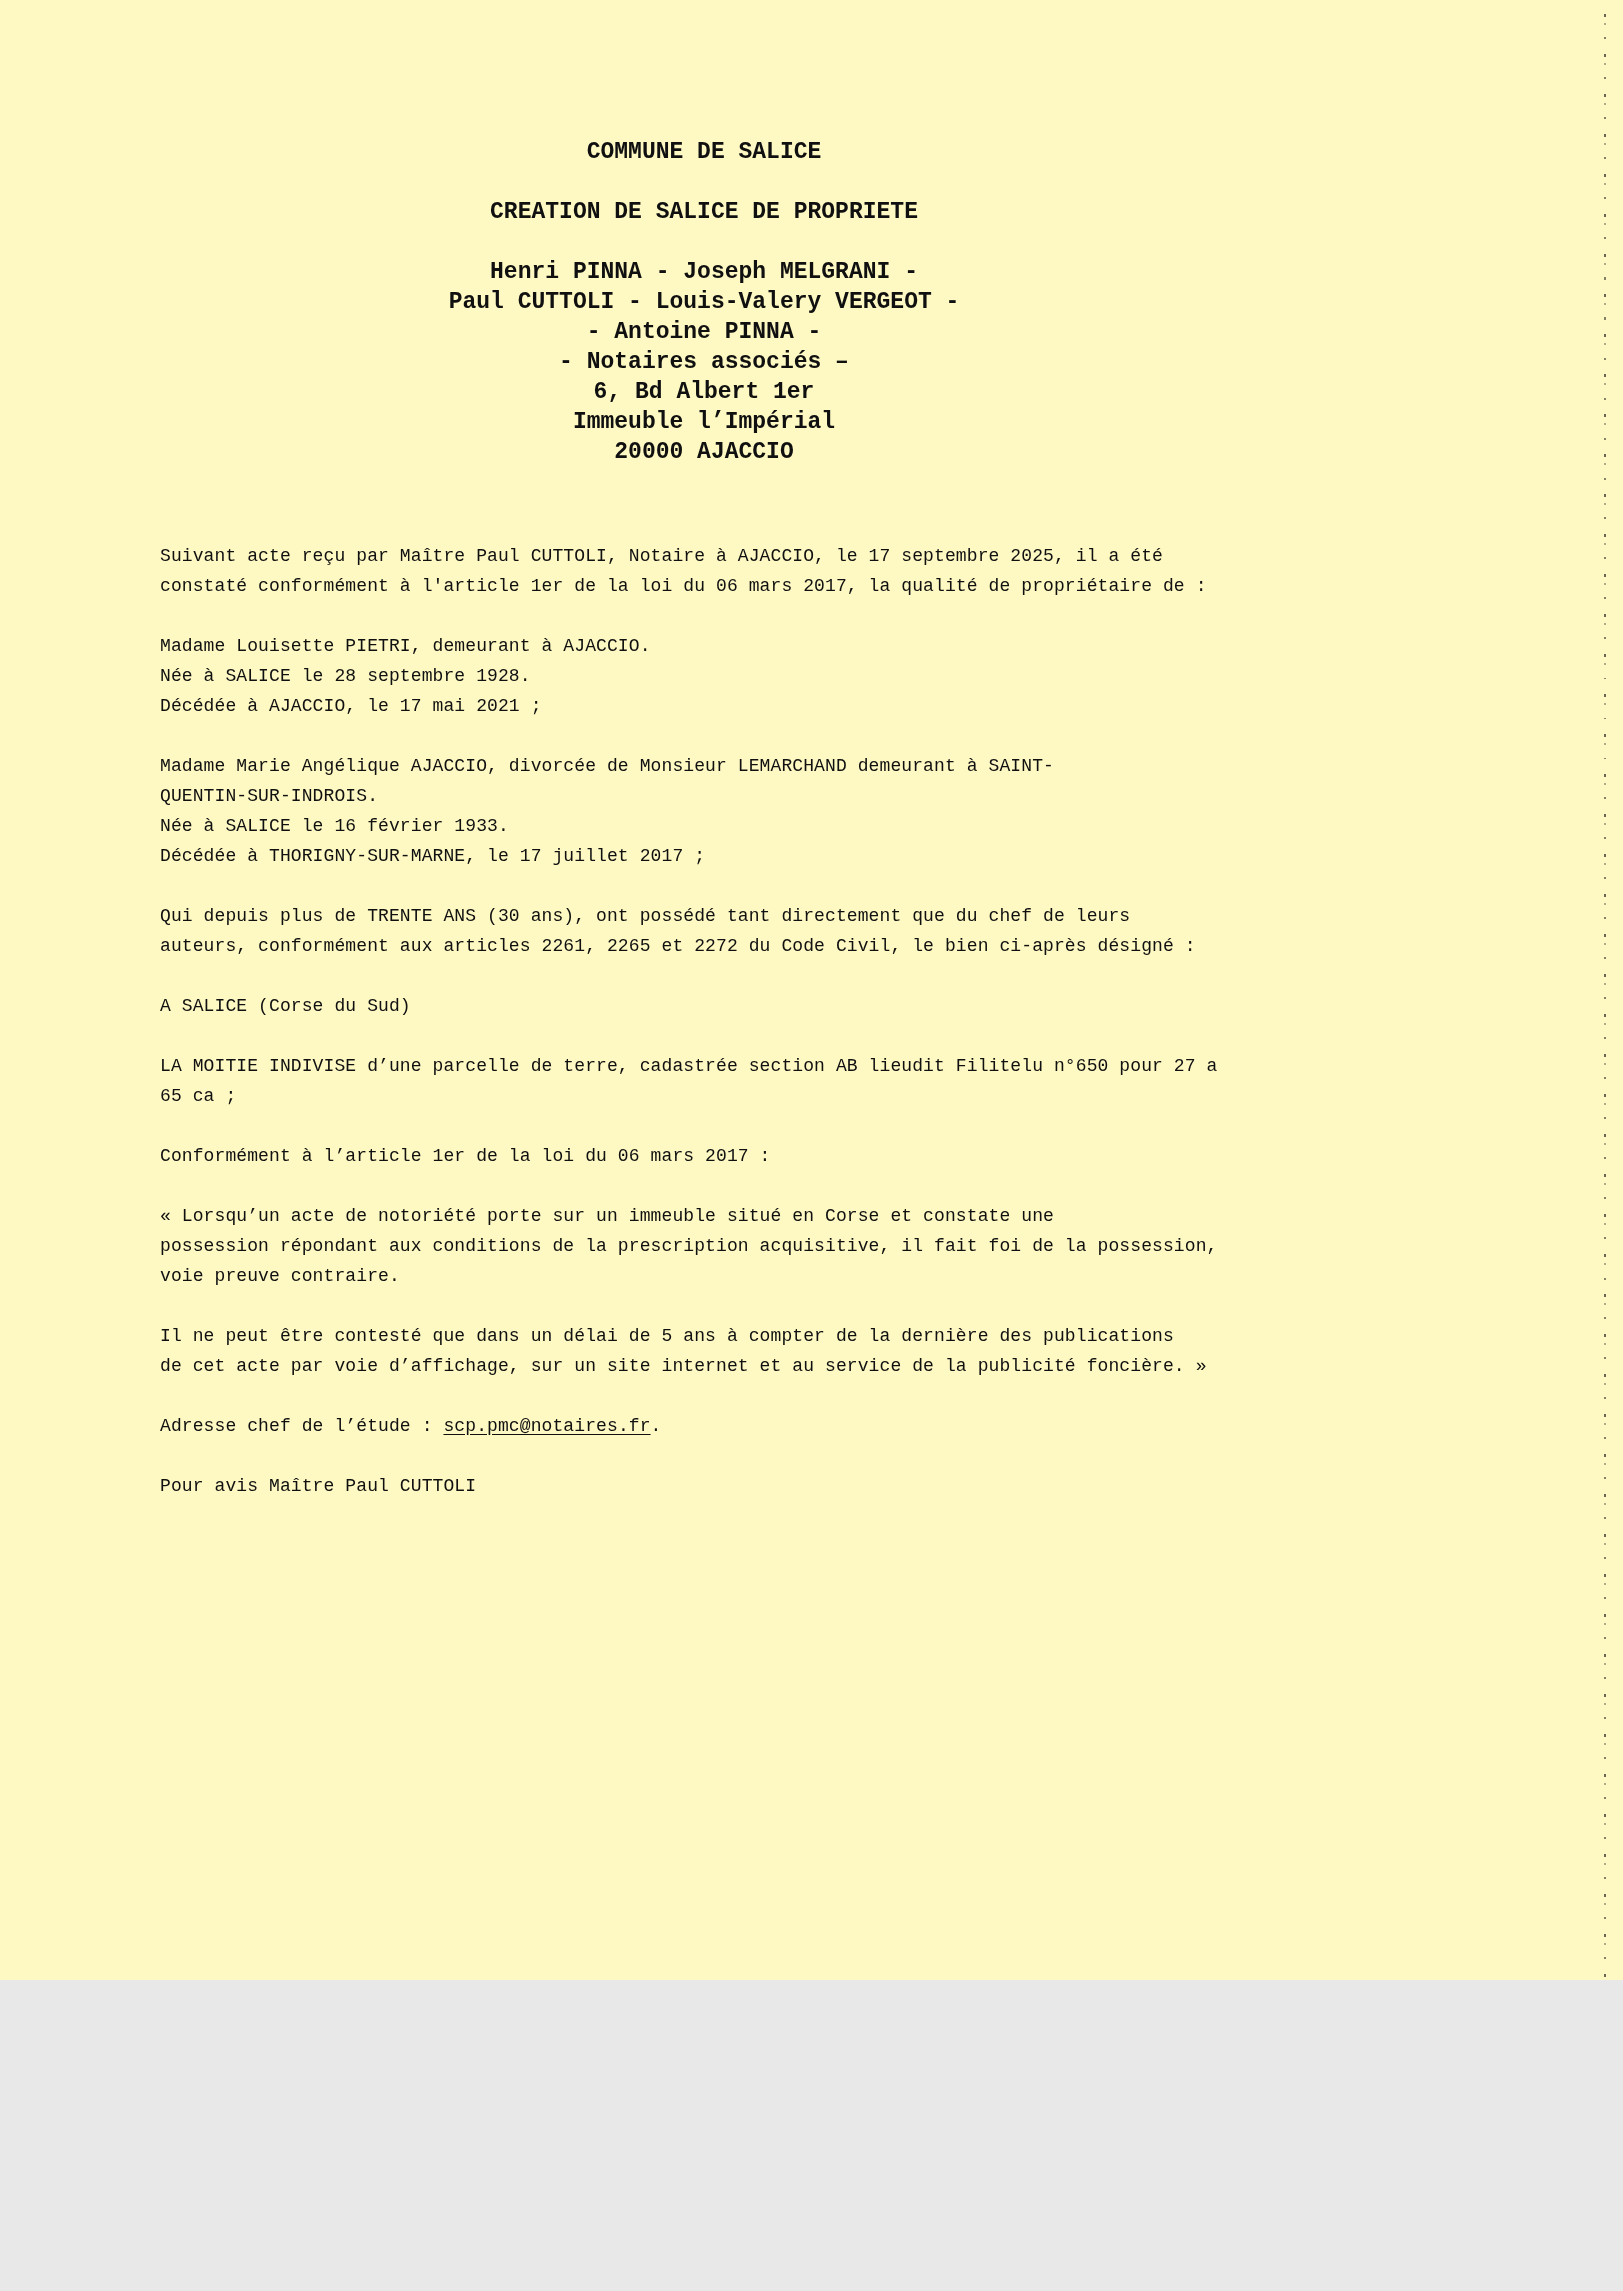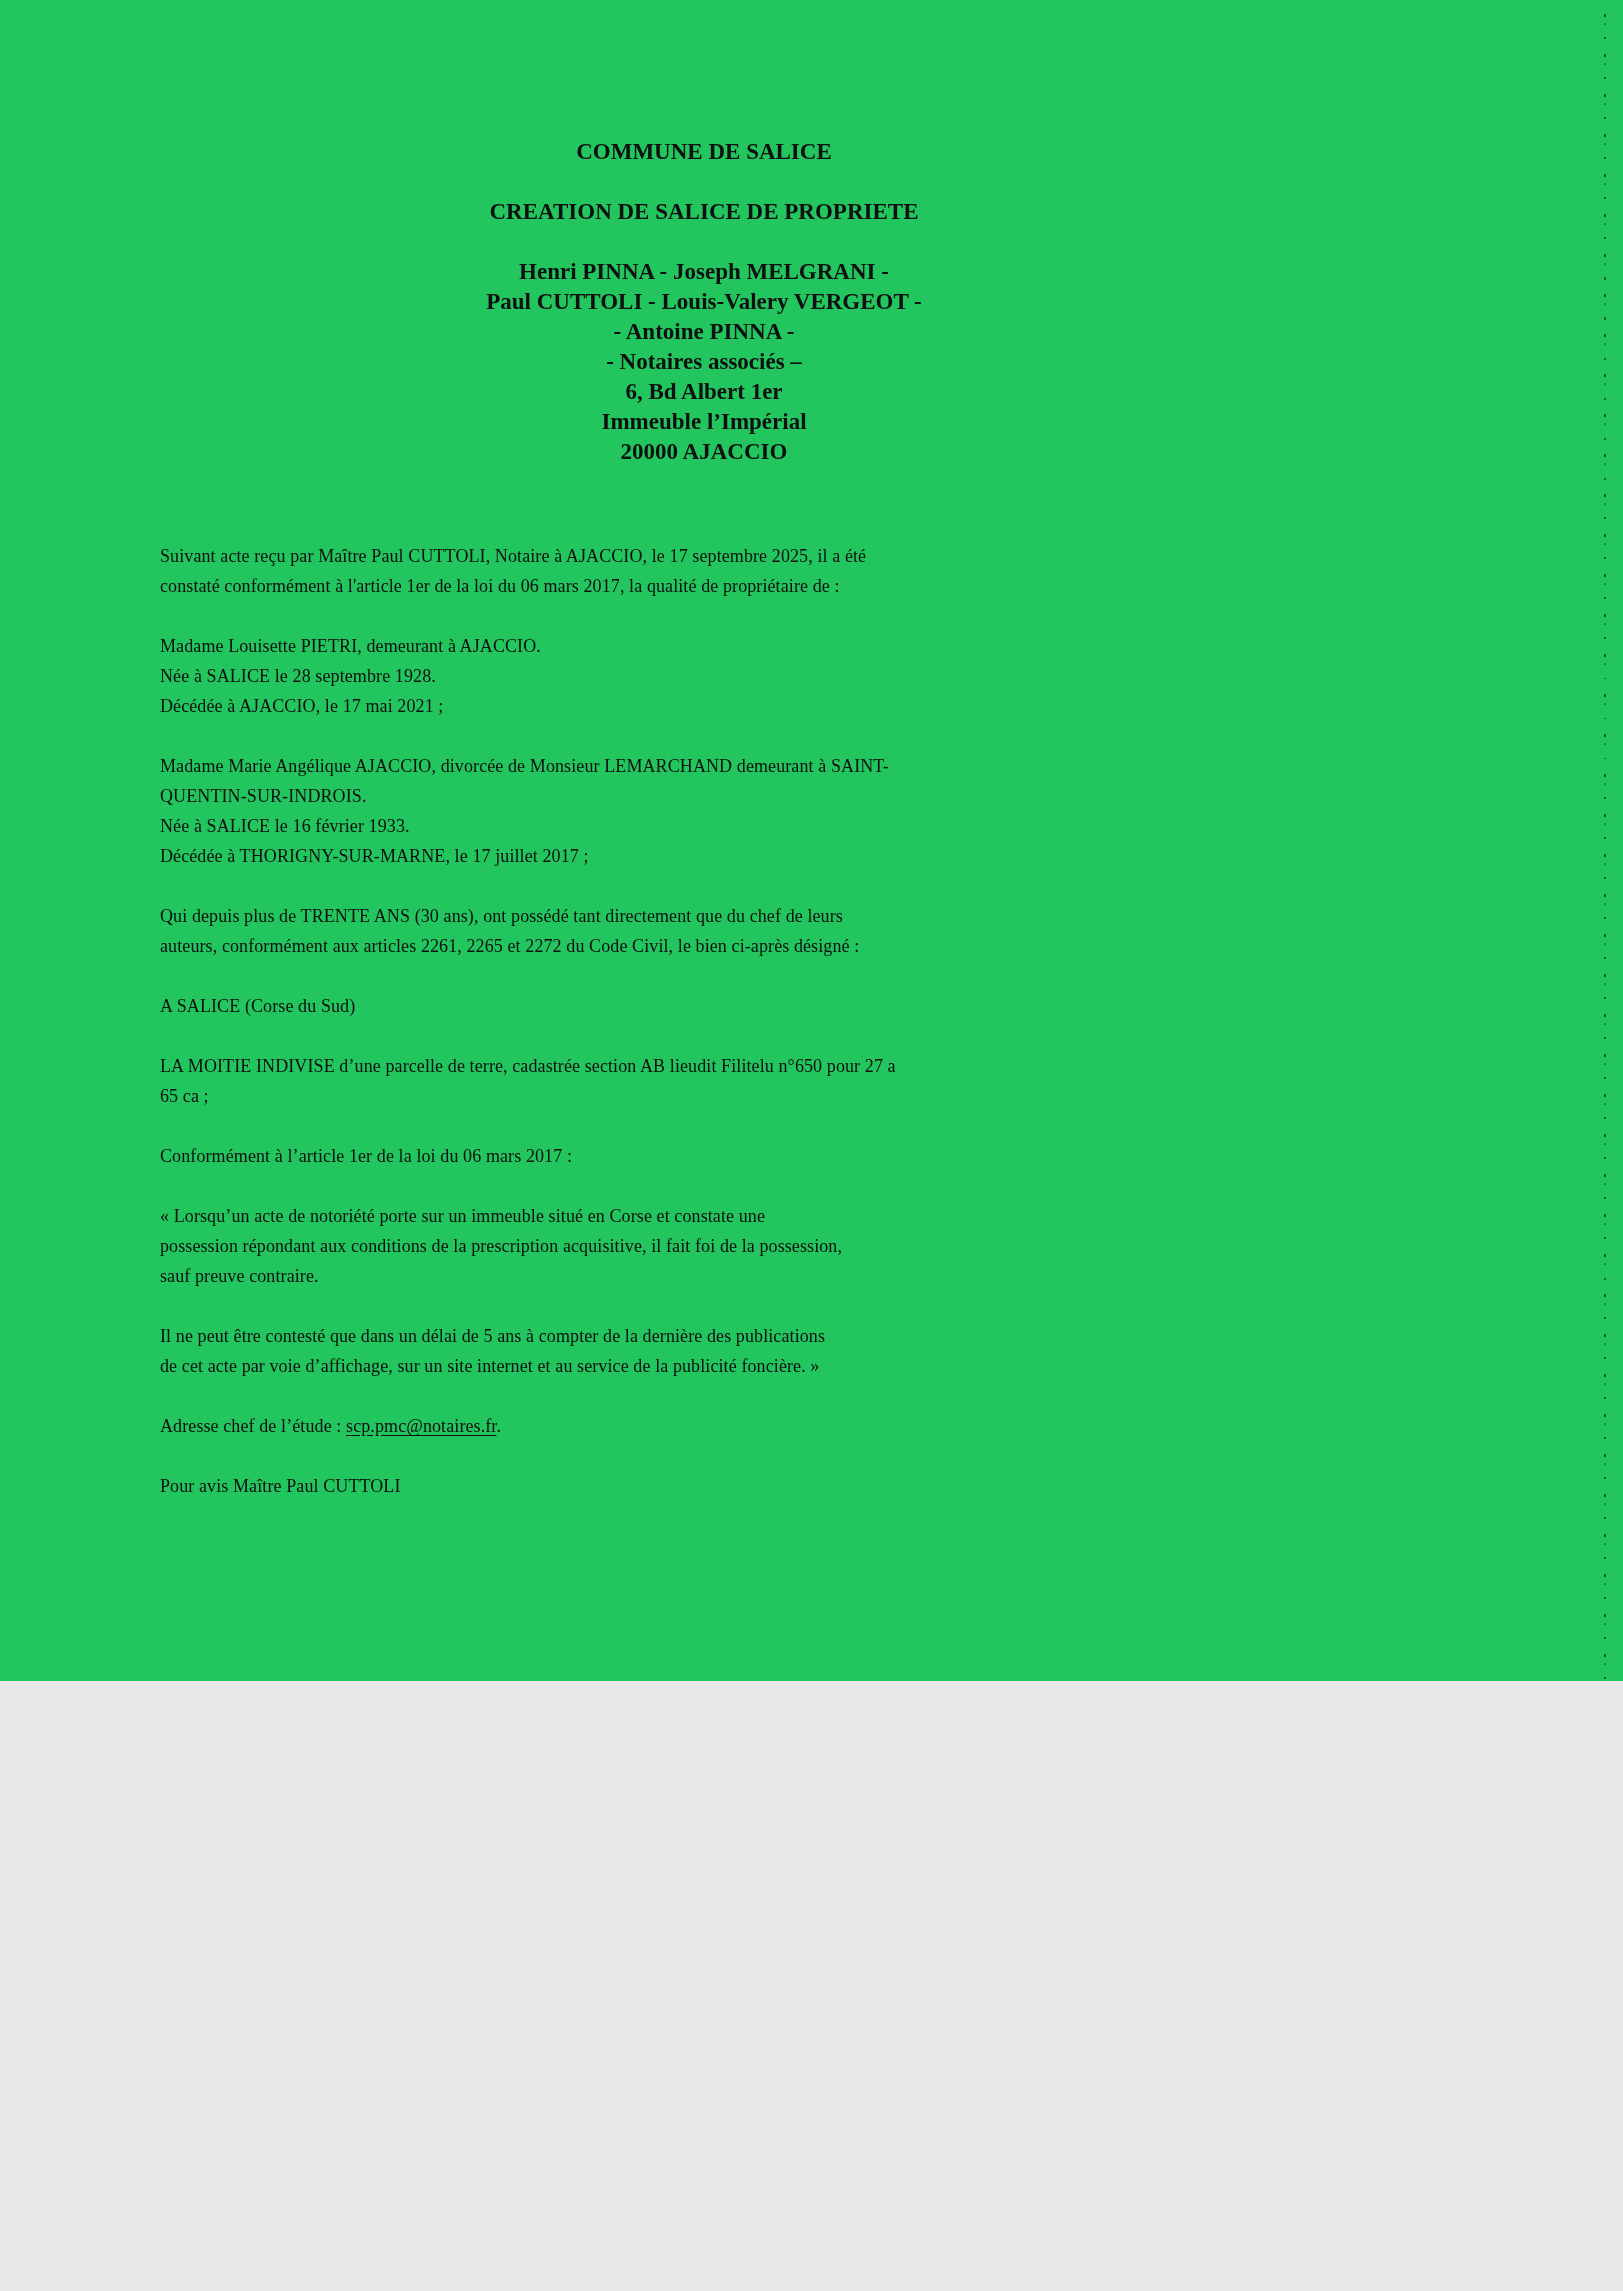--- a/index.html
+++ b/index.html
@@ -1,22 +1,22 @@
 <!DOCTYPE html>
 <html lang="fr"><head>
 <meta charset="utf-8">
 <style>
   html, body { margin: 0; padding: 0; background: #e8e8e8; }
   .page {
     position: relative;
     width: 1623px;
-    height: 1681px;
+    height: 1980px;
     margin: 0 auto;
-    background: #22c55e;
-    font-family: Liberation Serif, serif;
+    background: #fef9c3;
+    font-family: Liberation Mono, monospace;
     color: #101010;
     overflow: hidden;
   }
   
   .header {
     padding-top: 137px;
     margin-left: 160px;
     width: 1088px;
     text-align: center;
     font-weight: bold;
@@ -118,21 +118,21 @@
       <span class="line">65 ca ;</span>
     </p>
 
     <p class="para">
       <span class="line">Conformément à l’article 1er de la loi du 06 mars 2017 :</span>
     </p>
 
     <p class="para">
       <span class="line">« Lorsqu’un acte de notoriété porte sur un immeuble situé en Corse et constate une</span>
       <span class="line">possession répondant aux conditions de la prescription acquisitive, il fait foi de la possession,</span>
-      <span class="line">sauf preuve contraire.</span>
+      <span class="line">voie preuve contraire.</span>
     </p>
 
     <p class="para">
       <span class="line">Il ne peut être contesté que dans un délai de 5 ans à compter de la dernière des publications</span>
       <span class="line">de cet acte par voie d’affichage, sur un site internet et au service de la publicité foncière. »</span>
     </p>
 
     <p class="para"><span>Adresse chef de l’étude : </span><span class="email-addr">scp.pmc@notaires.fr</span><span>.</span></p>
 
     <p class="para">Pour avis Maître Paul CUTTOLI</p>

